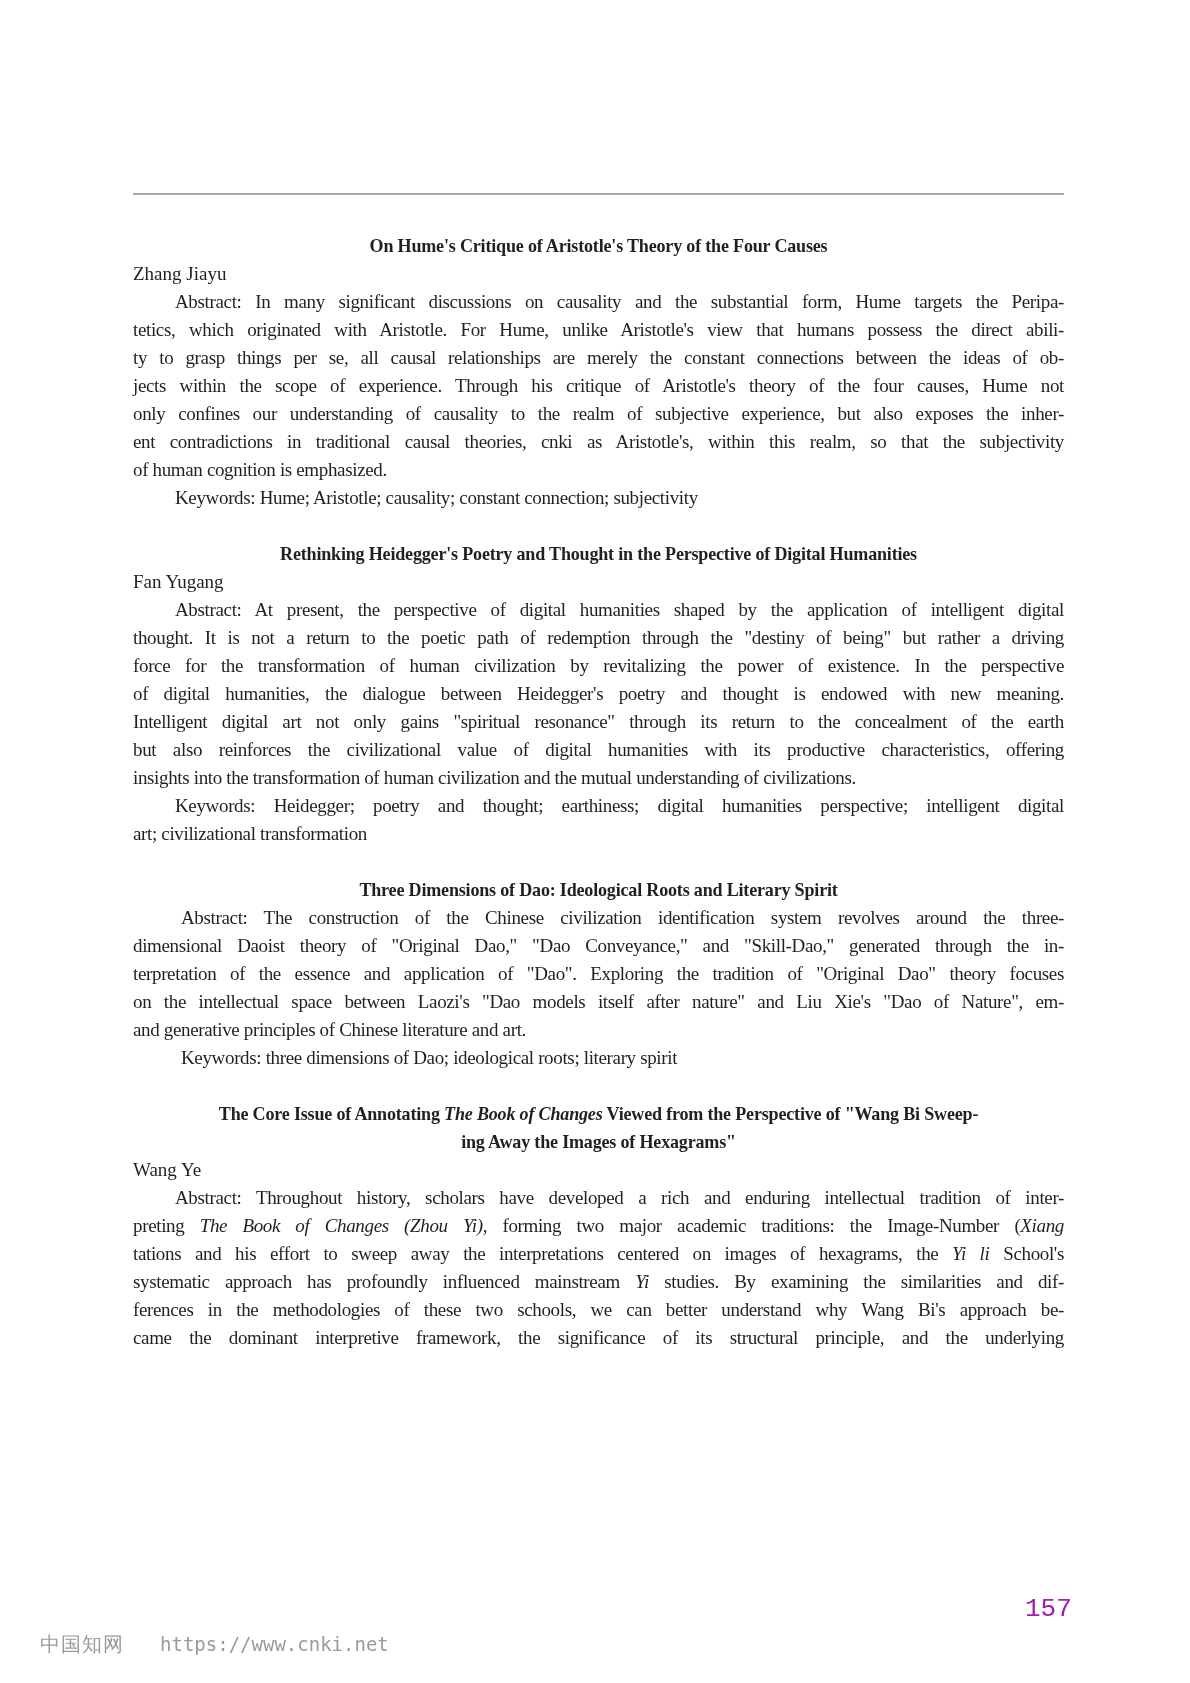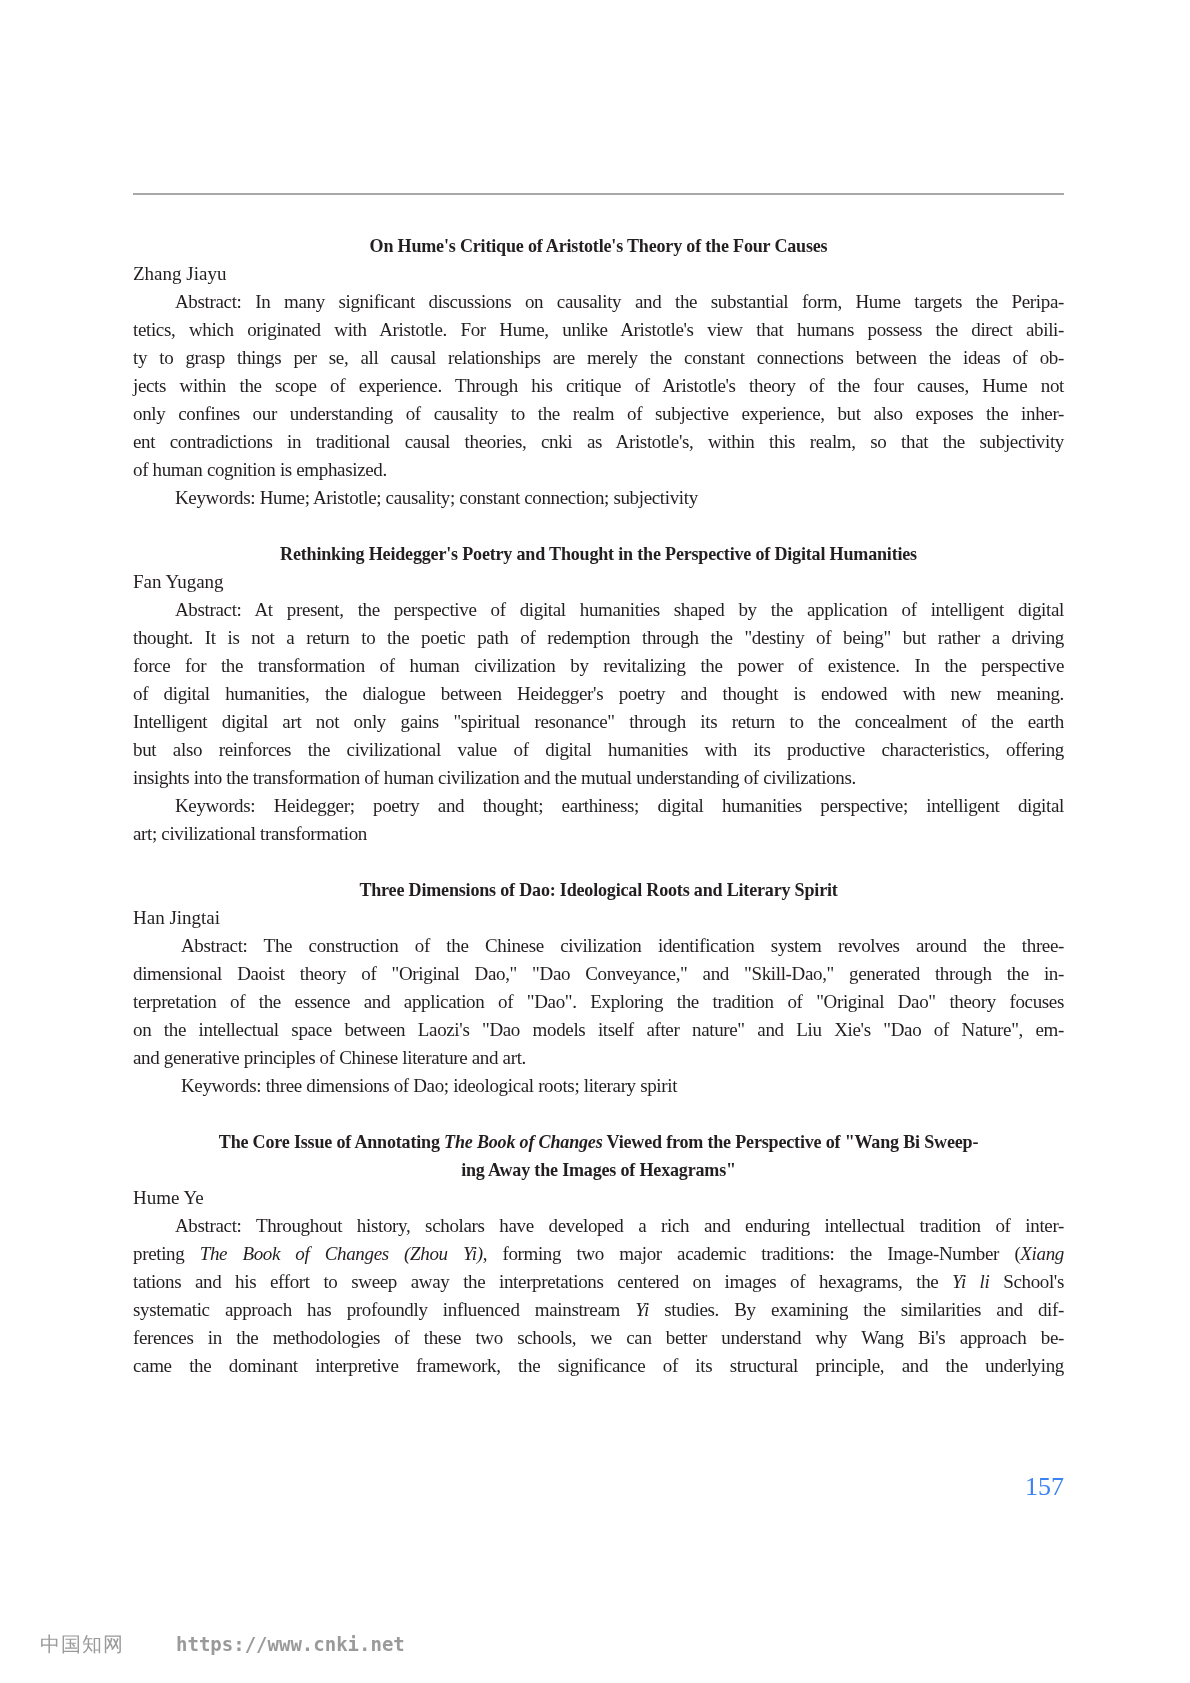--- a/index.html
+++ b/index.html
@@ -65,41 +65,40 @@
     }
     .para .ln.indent {
       text-indent: 42px;
     }
     .para .ln.indent-wide {
       text-indent: 48px;
     }
     .page-number {
       position: absolute;
       left: 1025px;
-      top: 1472px;
+      top: 1594px;
       font-size: 26px;
-      color: #3b82f6;
-      font-family: Liberation Serif, serif;
+      color: #a21caf;
+      font-family: Liberation Mono, monospace;
     }
     .footer {
       position: absolute;
       left: 40px;
       top: 1631px;
       font-size: 20px;
       color: #9a9a9a;
     }
     .footer .cn {
       font-family: "DejaVu Sans", sans-serif;
       letter-spacing: 1px;
     }
     .footer .url {
       font-family: "DejaVu Sans Mono", "Liberation Mono", monospace;
-      margin-left: 52px;
+      margin-left: 36px;
       font-size: 19px;
-      font-weight: bold;
     }
   </style>
 </head>
 <body>
 
 <div class="rule"></div>
 
 <div class="content">
 
   <section class="article">
@@ -138,41 +137,40 @@
     <div class="para">
       <span class="ln indent">Keywords: Heidegger; poetry and thought; earthiness; digital humanities perspective; intelligent digital</span>
       <span class="ln last">art; civilizational transformation</span>
     </div>
   </section>
 
   <section class="article">
     <div class="title">
       <span class="line">Three Dimensions of Dao: Ideological Roots and Literary Spirit</span>
     </div>
-    <div class="author">Han Jingtai</div>
     <div class="para">
       <span class="ln indent-wide">Abstract: The construction of the Chinese civilization identification system revolves around the three-</span>
       <span class="ln">dimensional Daoist theory of "Original Dao," "Dao Conveyance," and "Skill-Dao,"  generated through the in-</span>
       <span class="ln">terpretation of the essence and application of "Dao". Exploring the tradition of "Original Dao" theory focuses</span>
       <span class="ln">on the intellectual space between Laozi's "Dao models itself after nature" and Liu Xie's "Dao of Nature", em-</span>
       <span class="ln last">and generative principles of Chinese literature and art.</span>
     </div>
     <div class="para">
       <span class="ln indent-wide last">Keywords: three dimensions of Dao; ideological roots; literary spirit</span>
     </div>
   </section>
 
   <section class="article">
     <div class="title">
       <span class="line">
         <span>The Core Issue of Annotating </span><i>The Book of Changes</i><span> Viewed from the Perspective of "Wang Bi Sweep-</span>
       </span>
       <span class="line">ing Away the Images of Hexagrams"</span>
     </div>
-    <div class="author">Hume Ye</div>
+    <div class="author">Wang Ye</div>
     <div class="para" id="abstract-rich">
         <span class="ln indent"><span>Abstract: Throughout history, scholars have developed a rich and enduring intellectual tradition of inter-</span></span>
         <span class="ln"><span>preting </span><i>The Book of Changes (Zhou Yi)</i><span>, forming two major academic traditions: the Image-Number (</span><i>Xiang</i></span>
         <span class="ln"><span>tations and his effort to sweep away the interpretations centered on images of hexagrams, the </span><i>Yi li</i><span> School's</span></span>
         <span class="ln"><span>systematic approach has profoundly influenced mainstream </span><i>Yi</i><span> studies. By examining the similarities and dif-</span></span>
         <span class="ln"><span>ferences in the methodologies of these two schools, we can better understand why Wang Bi's approach be-</span></span>
         <span class="ln"><span>came the dominant interpretive framework, the significance of its structural principle, and the underlying</span></span>
       </div>
   </section>
 

